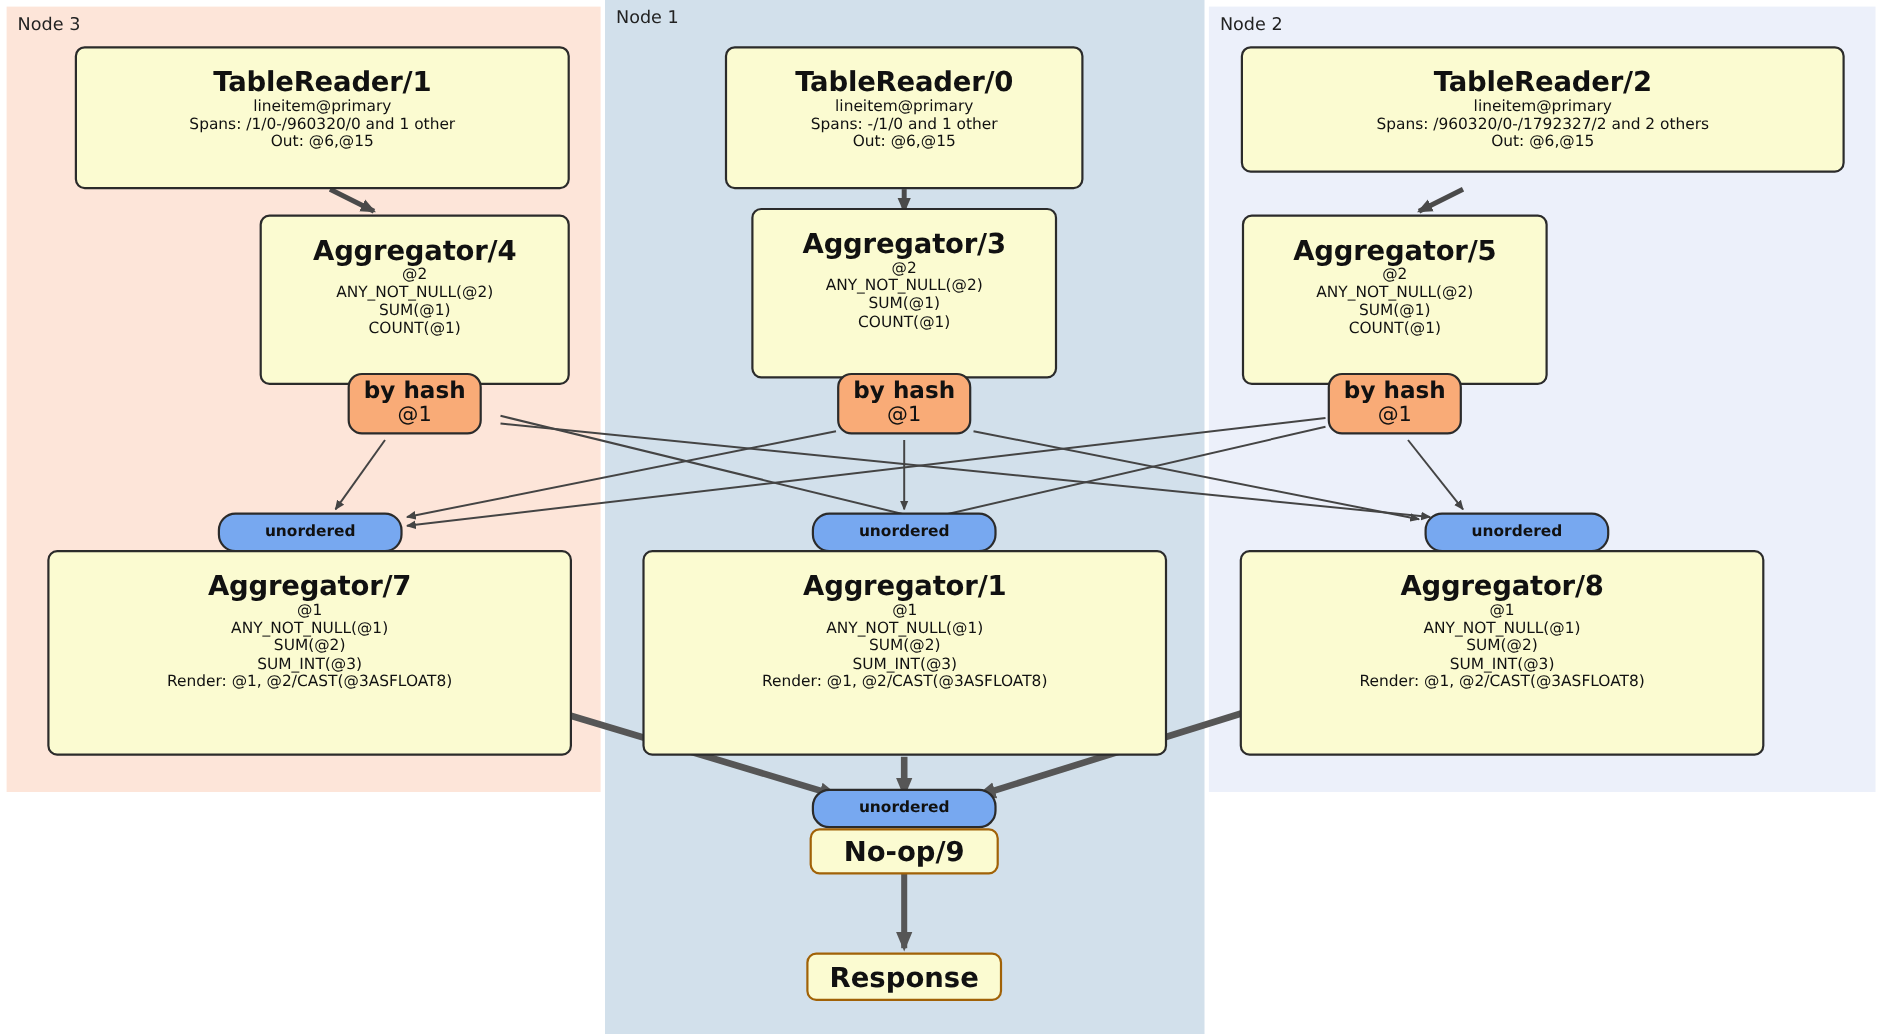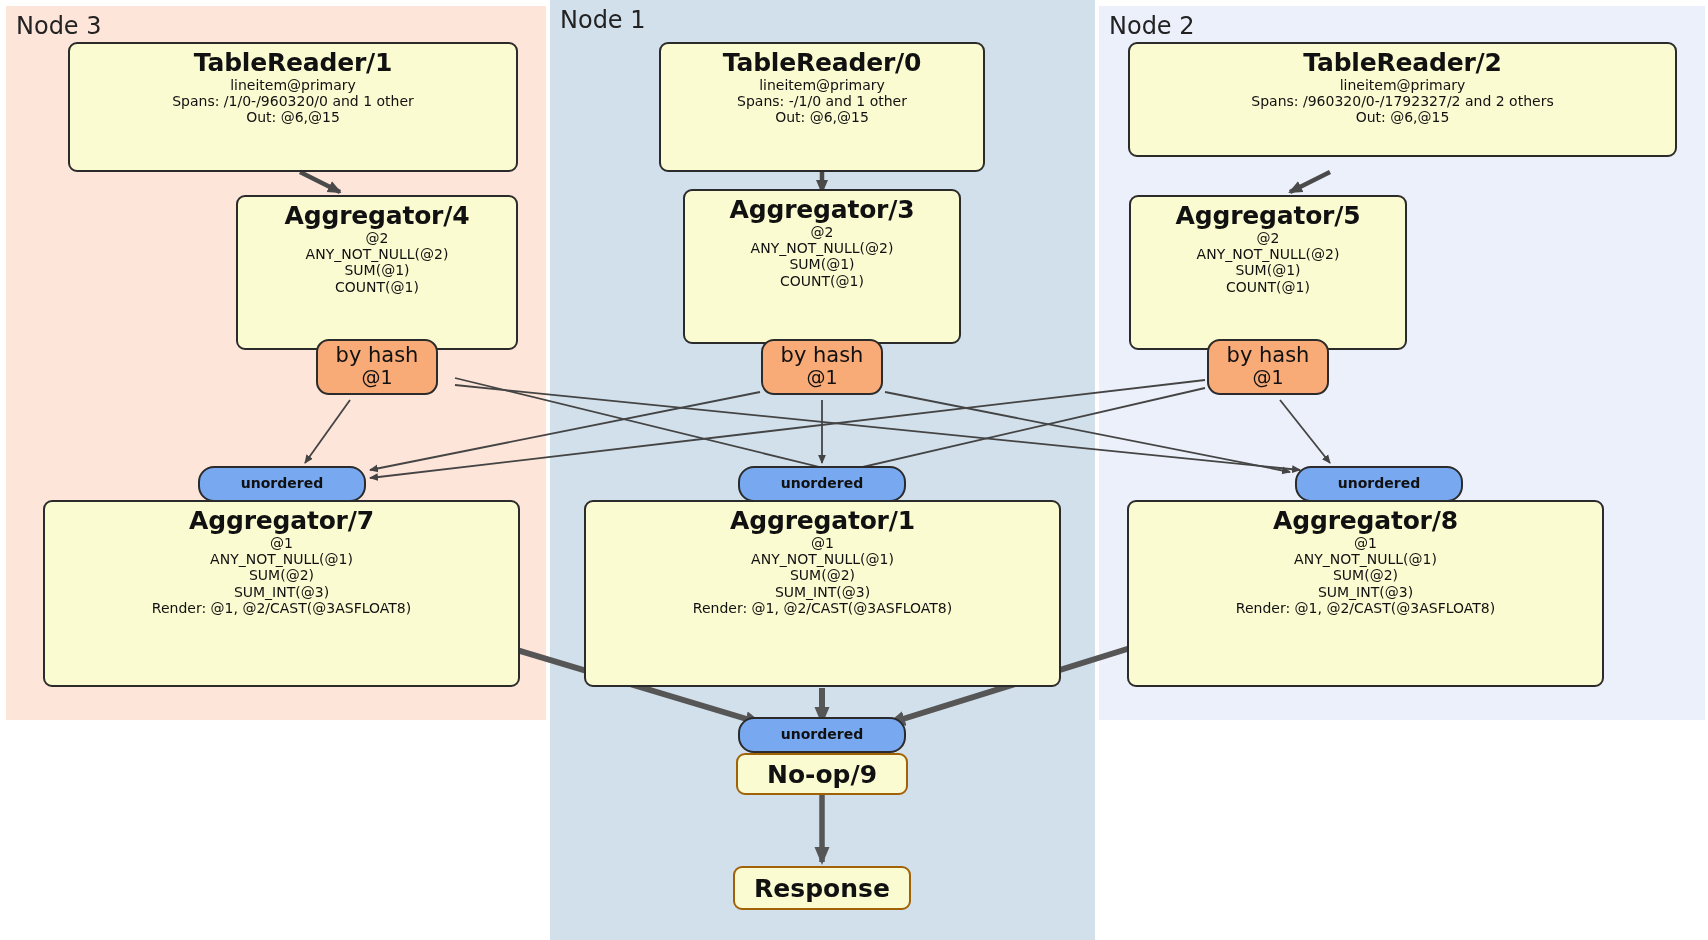--- a/index.html
+++ b/index.html
@@ -24,21 +24,21 @@
 
   
   .node-panel {
     position: absolute;
     box-sizing: border-box;
   }
   .node-panel-label {
     position: absolute;
     top: 6px;
     left: 10px;
-    font-size: 24px;
+    font-size: 16px;
     color: #222222;
     font-family: "DejaVu Sans", "Liberation Sans", sans-serif;
     white-space: nowrap;
     text-align: right;
   }
   #node3-panel {
     left: 6px; top: 6px;
     width: 540px; height: 714px;
     background: #fde5d9;
   }
@@ -71,20 +71,21 @@
     text-align: center;
     color: #111111;
     padding: 4px 8px 6px 8px;
     line-height: 1.16;
   }
   .proc-title {
     font-weight: bold;
     font-size: 25px;
     letter-spacing: -0.2px;
     white-space: nowrap;
+    margin-top: 12px;
   }
   .proc-line {
     font-size: 14px;
     white-space: nowrap;
   }
 
   .small-box {
     position: absolute;
     box-sizing: border-box;
     background: #fbfbd1;
@@ -109,21 +110,21 @@
     color: #111111;
     line-height: 1.1;
     white-space: nowrap;
   }
   .pill-hash {
     background: #f9ab77;
     border-radius: 13px;
     padding-top: 3px;
   }
   .pill-hash .pill-main {
-    font-weight: normal;
+    font-weight: bold;
     font-size: 21px;
   }
   .pill-hash .pill-sub {
     font-size: 19px;
   }
   .pill-unordered {
     background: #77a8f0;
     border-radius: 16px;
     display: flex;
     align-items: center;

